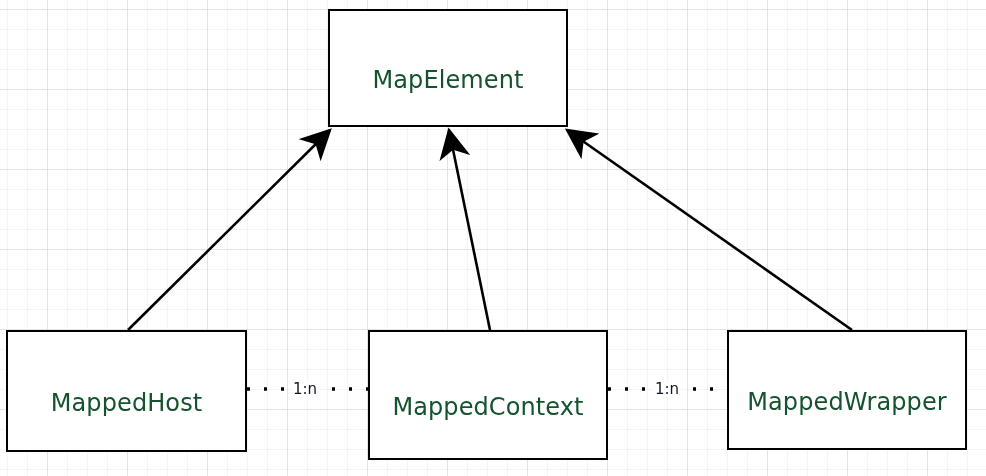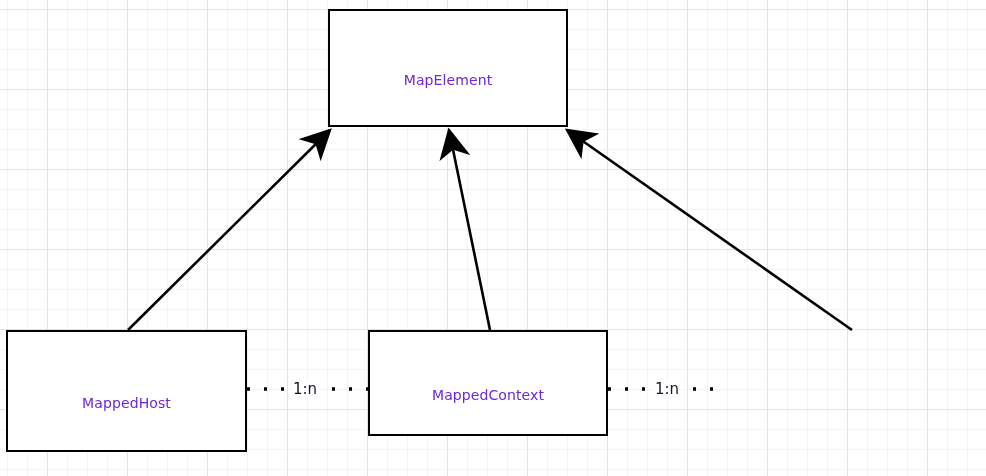--- a/index.html
+++ b/index.html
@@ -41,22 +41,22 @@
   .node {
     position: absolute;
     box-sizing: border-box;
     background: #ffffff;
     border: 2px solid #000000;
     display: flex;
     align-items: center;
     justify-content: center;
   }
   .node-label {
-    font-size: 14px;
-    color: #6d28d9;
+    font-size: 24px;
+    color: #14532d;
     line-height: 1;
     letter-spacing: 0.1px;
     white-space: nowrap;
     margin-top: 24px;
   }
   .assoc-label {
     position: absolute;
     font-size: 15px;
     color: #0f172a;
     background: #ffffff;
@@ -96,22 +96,25 @@
   </svg>
 
   <div class="node" style="left:328px; top:9px; width:240px; height:118px;">
     <span class="node-label">MapElement</span>
   </div>
 
   <div class="node" style="left:6px; top:330px; width:241px; height:122px;justify-content:center;">
     <span class="node-label">MappedHost</span>
   </div>
 
-  <div class="node" style="left:368px; top:330px; width:240px; height:106px;">
+  <div class="node" style="left:368px; top:330px; width:240px; height:130px;">
     <span class="node-label">MappedContext</span>
   </div>
 
+  <div class="node" style="left:727px; top:330px; width:240px; height:120px;">
+    <span class="node-label">MappedWrapper</span>
+  </div>
 
   <div class="assoc-label" style="left:305px; top:389px;">1:n</div>
 
   <div class="assoc-label" style="left:667px; top:389px;">1:n</div>
 
 </div>
 
 </body></html>

